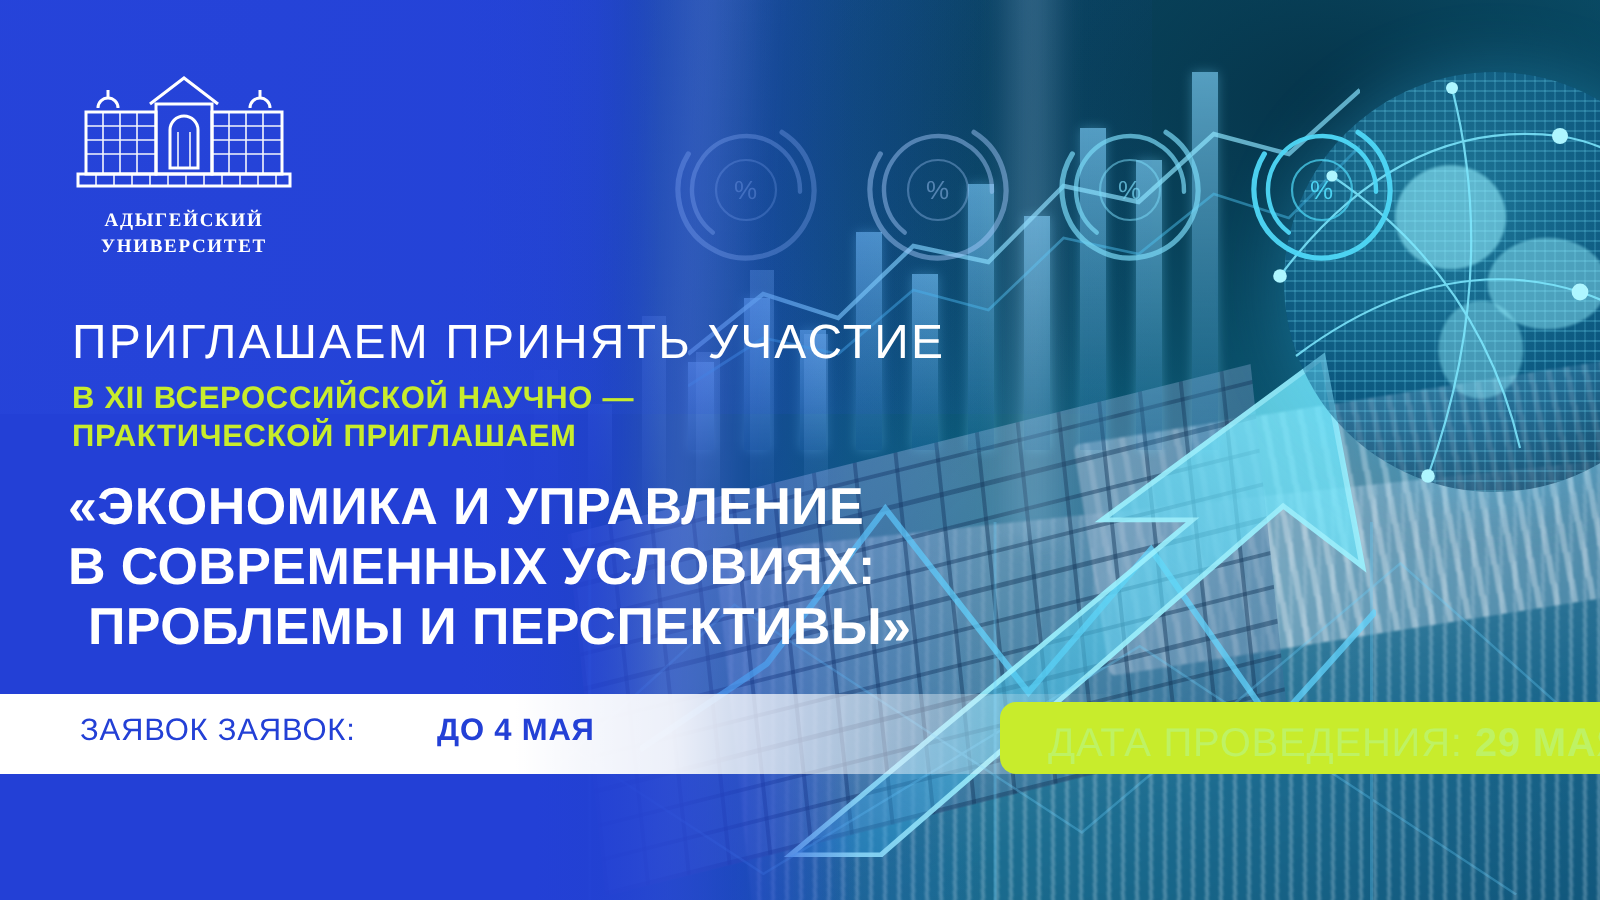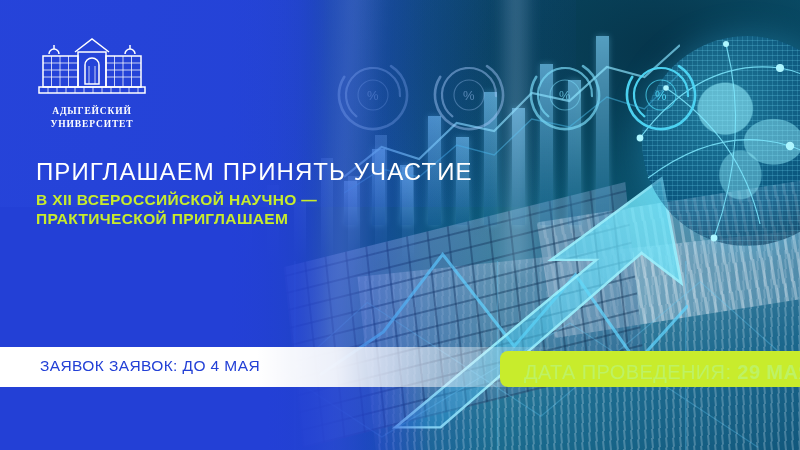--- a/index.html
+++ b/index.html
@@ -166,21 +166,21 @@
   
   .deadline-band{
     position:absolute;left:0;top:347px;width:560px;height:40px;
     background:linear-gradient(90deg,#ffffff 0%,#ffffff 46%,rgba(255,255,255,.90) 60%,rgba(255,255,255,.45) 80%,rgba(255,255,255,0) 100%);
   }
   .deadline-text{
     position:absolute;left:40px;top:357px;
     font-size:15.5px;letter-spacing:.4px;color:#2340d6;font-weight:400;
     white-space:nowrap;
   }
-  .deadline-text b{font-weight:400;}
+  .deadline-text b{font-weight:700;margin-left:36px;}
 
   
   .date-badge{
     position:absolute;left:500px;top:351px;width:320px;height:36px;
     background:#c8ec2c;border-radius:8px;
   }
   .date-text{
     position:absolute;left:524px;top:361px;
     font-size:20px;letter-spacing:.4px;color:#bef264;font-weight:400;
     white-space:nowrap;
@@ -386,20 +386,25 @@
     </div>
   </div>
 
   <div class="invite">ПРИГЛАШАЕМ  ПРИНЯТЬ УЧАСТИЕ</div>
 
   <div class="conf">
     <span>В XII ВСЕРОССИЙСКОЙ НАУЧНО —</span>
     <span>ПРАКТИЧЕСКОЙ ПРИГЛАШАЕМ</span>
   </div>
 
+  <div class="title">
+    <span>«ЭКОНОМИКА И УПРАВЛЕНИЕ</span>
+    <span>В СОВРЕМЕННЫХ УСЛОВИЯХ:</span>
+    <span class="ln3">ПРОБЛЕМЫ И ПЕРСПЕКТИВЫ»</span>
+  </div>
 
   <div class="bottom-blue"></div>
   <div class="deadline-band"></div>
   <div class="deadline-text">
     <span>ЗАЯВОК ЗАЯВОК:</span>
     <b>ДО 4 МАЯ</b>
   </div>
 
   <div class="date-badge"></div>
   <div class="date-text">

